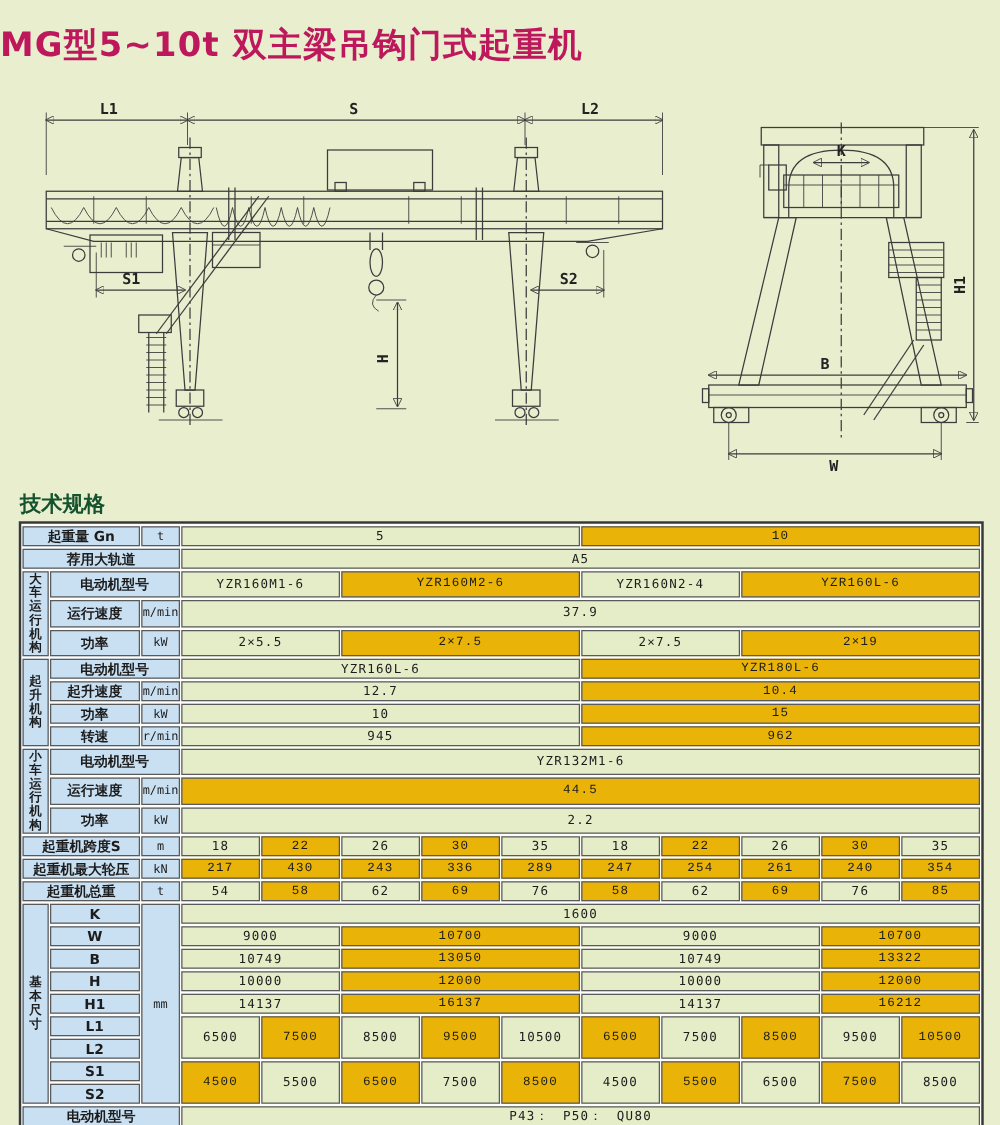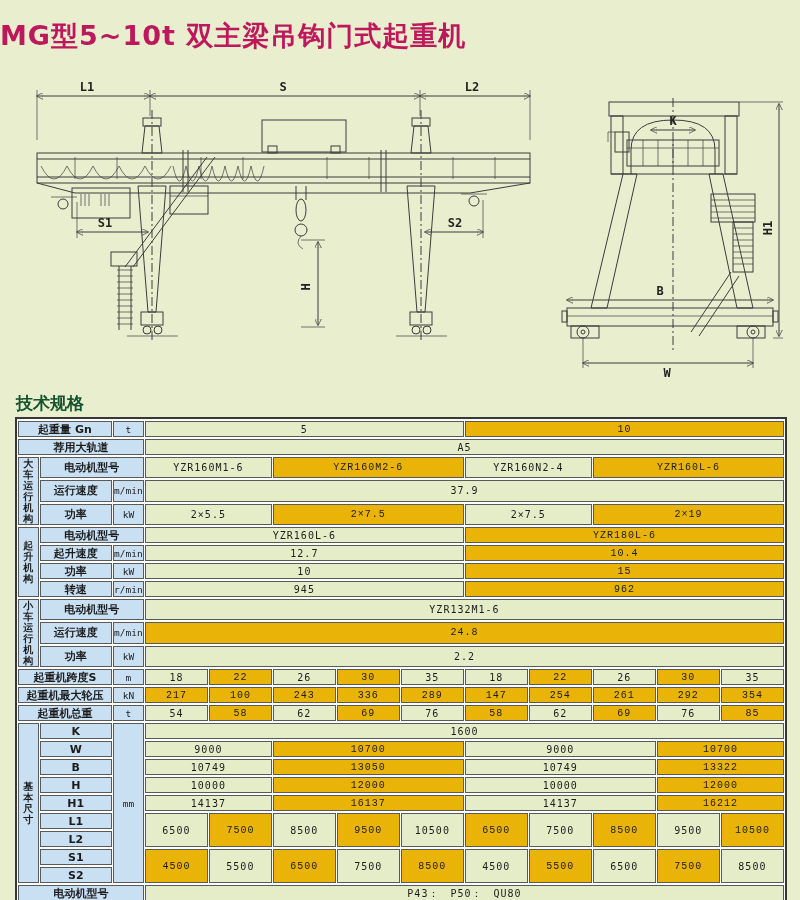--- a/index.html
+++ b/index.html
@@ -328,21 +328,21 @@
       <tr>
         <td rowspan="3" class="sec">小车
 运行
 机构</td>
         <td colspan="2" class="lab">电动机型号</td>
         <td colspan="10" class="g">YZR132M1-6</td>
       </tr>
       <tr>
         <td class="lab">运行速度</td>
         <td class="unit">m/min</td>
-        <td colspan="10" class="b">24.8</td>
+        <td colspan="10" class="b">44.5</td>
       </tr>
       <tr>
         <td class="lab">功率</td>
         <td class="unit">kW</td>
         <td colspan="10" class="g">2.2</td>
       </tr>
       <tr>
         <td colspan="2" class="lab">起重机跨度S</td>
         <td class="unit">m</td>
         <td class="g">18</td>
@@ -353,28 +353,28 @@
         <td class="g">18</td>
         <td class="b">22</td>
         <td class="g">26</td>
         <td class="b">30</td>
         <td class="g">35</td>
       </tr>
       <tr>
         <td colspan="2" class="lab">起重机最大轮压</td>
         <td class="unit">kN</td>
         <td class="b">217</td>
-        <td class="b">100</td>
+        <td class="b">430</td>
         <td class="b">243</td>
         <td class="b">336</td>
         <td class="b">289</td>
-        <td class="b">147</td>
+        <td class="b">247</td>
         <td class="b">254</td>
         <td class="b">261</td>
-        <td class="b">292</td>
+        <td class="b">240</td>
         <td class="b">354</td>
       </tr>
       <tr>
         <td colspan="2" class="lab">起重机总重</td>
         <td class="unit">t</td>
         <td class="g">54</td>
         <td class="b">58</td>
         <td class="g">62</td>
         <td class="b">69</td>
         <td class="g">76</td>

